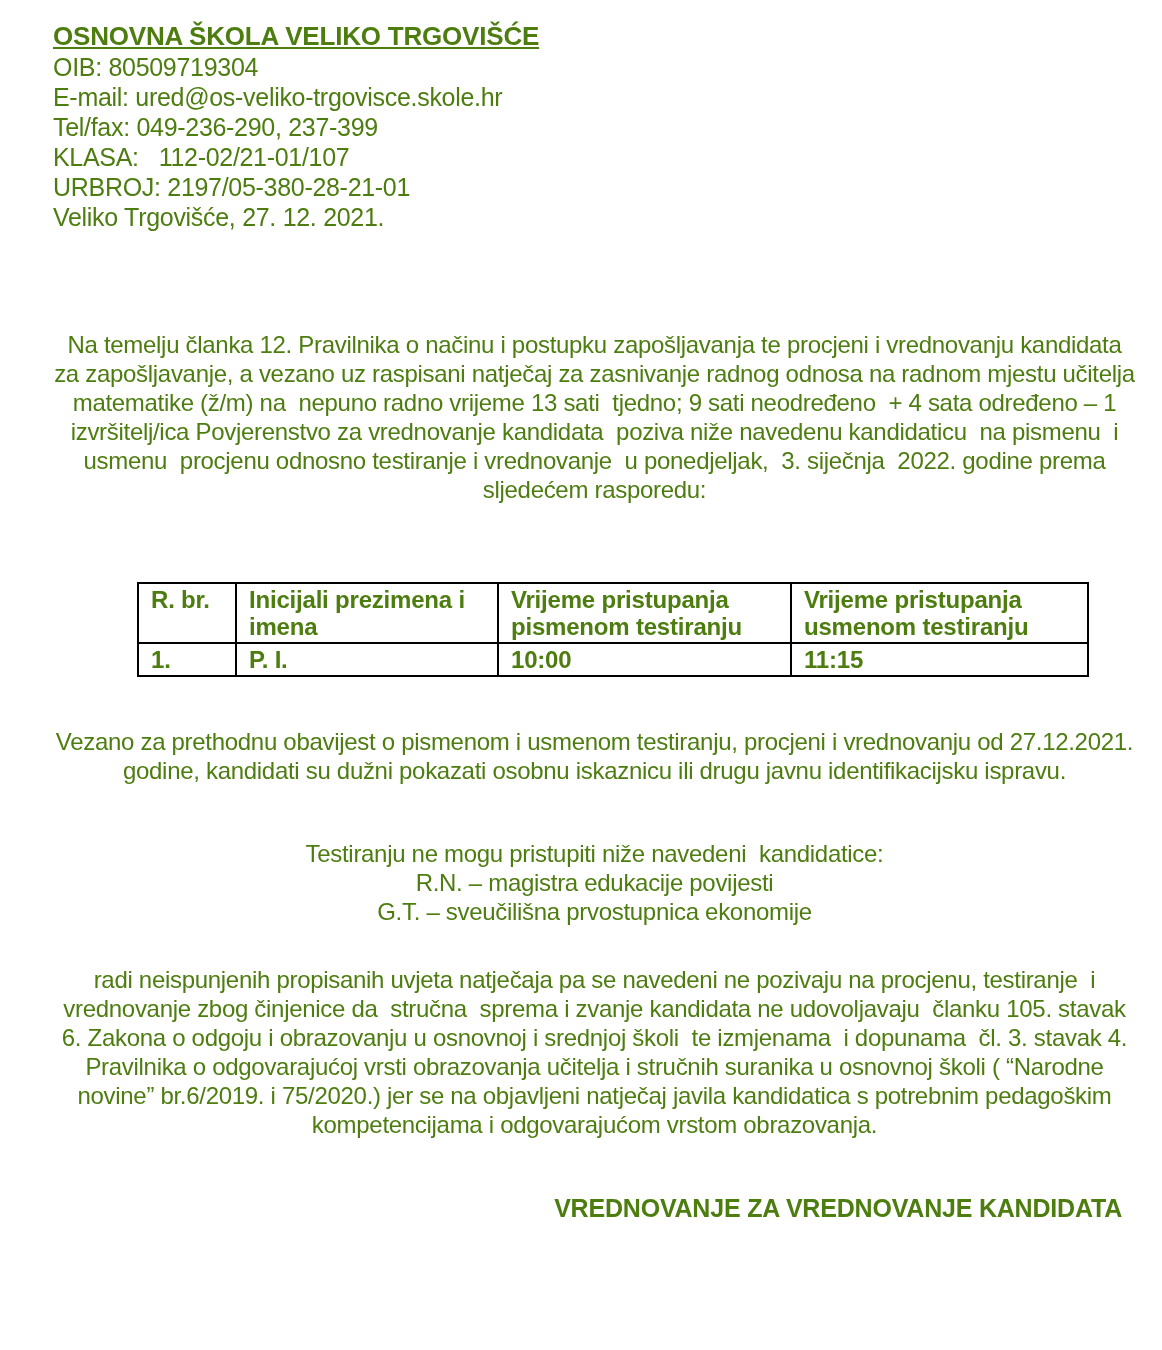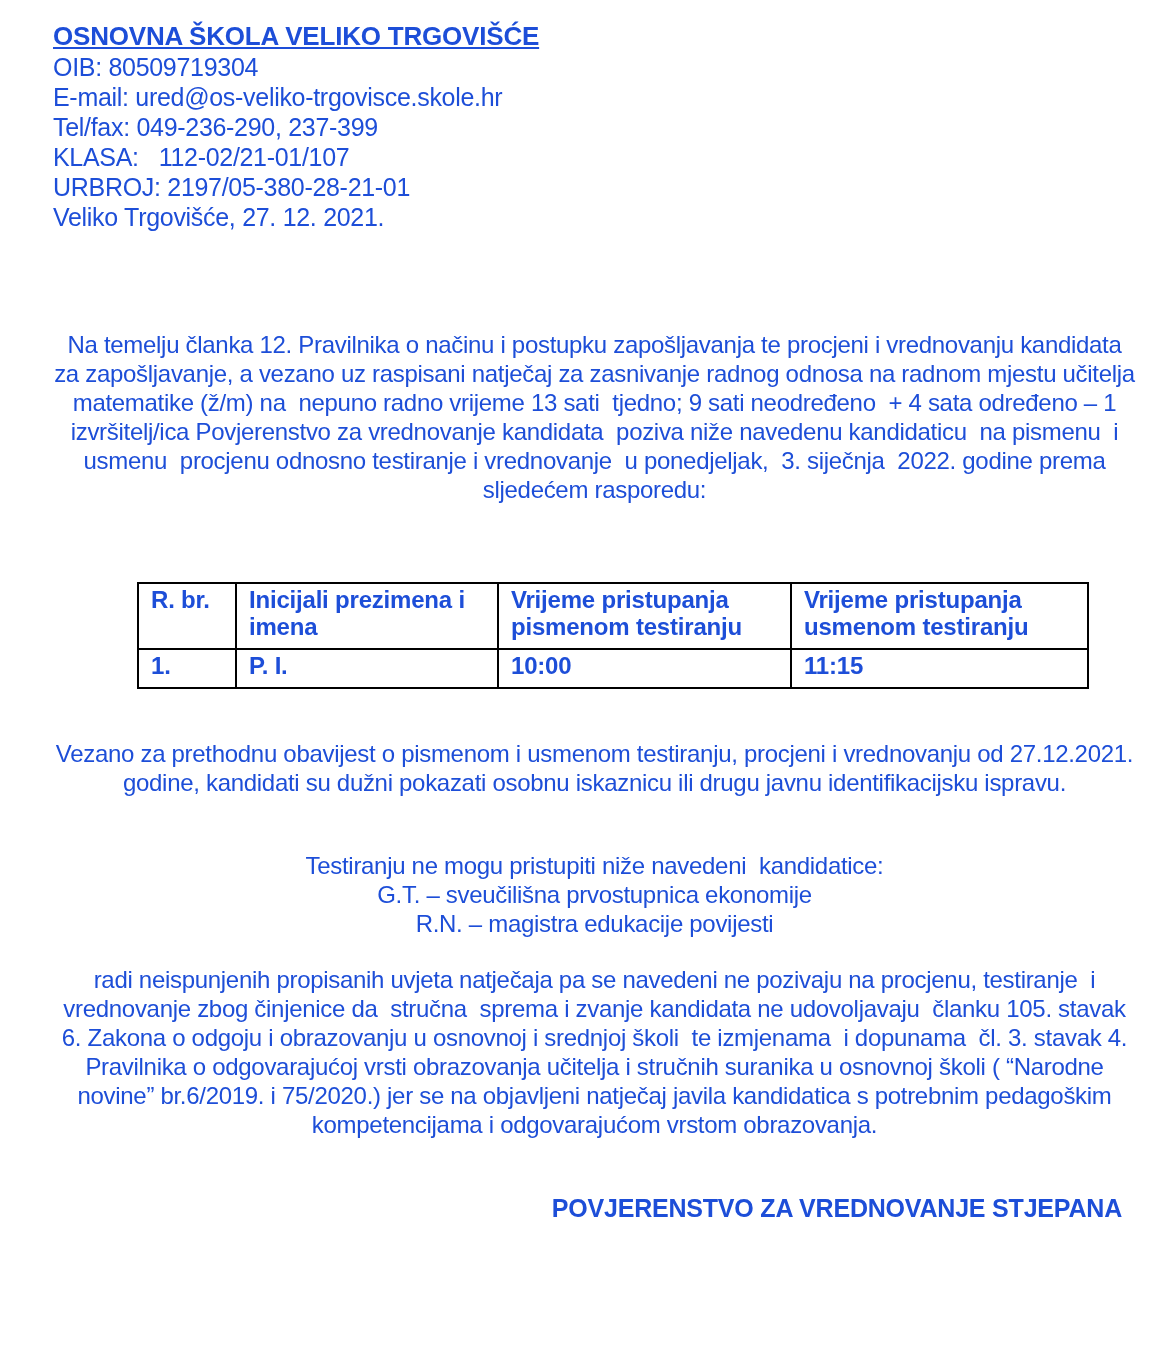--- a/index.html
+++ b/index.html
@@ -11,21 +11,21 @@
     width: 1162px;
     height: 1350px;
     overflow: hidden;
   }
   .page {
     box-sizing: border-box;
     width: 1162px;
     height: 1350px;
     padding: 20px 26px 0 53px;
     font-family: "Liberation Sans", sans-serif;
-    color: #1d4ed8;
+    color: #4d7c0f;
   }
   
   .school-name {
     font-size: 26px;
     font-weight: bold;
     text-decoration: underline;
     line-height: 32px;
     letter-spacing: -0.2px;
     white-space: pre-wrap;
   }
@@ -47,38 +47,38 @@
     margin: 0;
     font-size: 24px;
     line-height: 29px;
     letter-spacing: -0.3px;
     white-space: pre-wrap;
     text-align: center;
   }
   .intro   { margin-top: 98px; }
   .id-note { margin-top: 50px; }
   .excluded-block { margin-top: 54px; }
-  .reason  { margin-top: 27px; }
+  .reason  { margin-top: 39px; }
   
   table.schedule {
     border-collapse: collapse;
     table-layout: fixed;
     width: 950px;
     margin: 78px 0 0 84px;
   }
   table.schedule th,
   table.schedule td {
     border: 2px solid #000000;
     font-weight: bold;
     font-size: 24px;
     line-height: 27px;
     letter-spacing: -0.2px;
     text-align: left;
     vertical-align: top;
-    padding: 2px 12px 8px 12px;
+    padding: 2px 12px 2px 12px;
     overflow: hidden;
   }
   
   .footer-sign {
     margin-top: 55px;
     font-size: 25px;
     font-weight: bold;
     letter-spacing: -0.2px;
     text-align: right;
     padding-right: 14px;
@@ -124,21 +124,21 @@
         <td>10:00</td>
         <td>11:15</td>
       </tr>
     </tbody>
   </table>
 
   <p class="para id-note">Vezano za prethodnu obavijest o pismenom i usmenom testiranju, procjeni i vrednovanju od 27.12.2021. godine, kandidati su dužni pokazati osobnu iskaznicu ili drugu javnu identifikacijsku ispravu.</p>
 
   <div class="excluded-block">
     <div class="para">Testiranju ne mogu pristupiti niže navedeni  kandidatice:</div>
+    <div class="para">R.N. – magistra edukacije povijesti</div>
     <div class="para">G.T. – sveučilišna prvostupnica ekonomije</div>
-    <div class="para">R.N. – magistra edukacije povijesti</div>
   </div>
 
   <p class="para reason">radi neispunjenih propisanih uvjeta natječaja pa se navedeni ne pozivaju na procjenu, testiranje  i vrednovanje zbog činjenice da  stručna  sprema i zvanje kandidata ne udovoljavaju  članku 105. stavak 6. Zakona o odgoju i obrazovanju u osnovnoj i srednjoj školi  te izmjenama  i dopunama  čl. 3. stavak 4. Pravilnika o odgovarajućoj vrsti obrazovanja učitelja i stručnih suranika u osnovnoj školi ( “Narodne novine” br.6/2019. i 75/2020.) jer se na objavljeni natječaj javila kandidatica s potrebnim pedagoškim kompetencijama i odgovarajućom vrstom obrazovanja.</p>
 
-  <div class="footer-sign">POVJERENSTVO ZA VREDNOVANJE STJEPANA</div>
+  <div class="footer-sign">VREDNOVANJE ZA VREDNOVANJE KANDIDATA</div>
 
 </div>
 
 </body></html>

